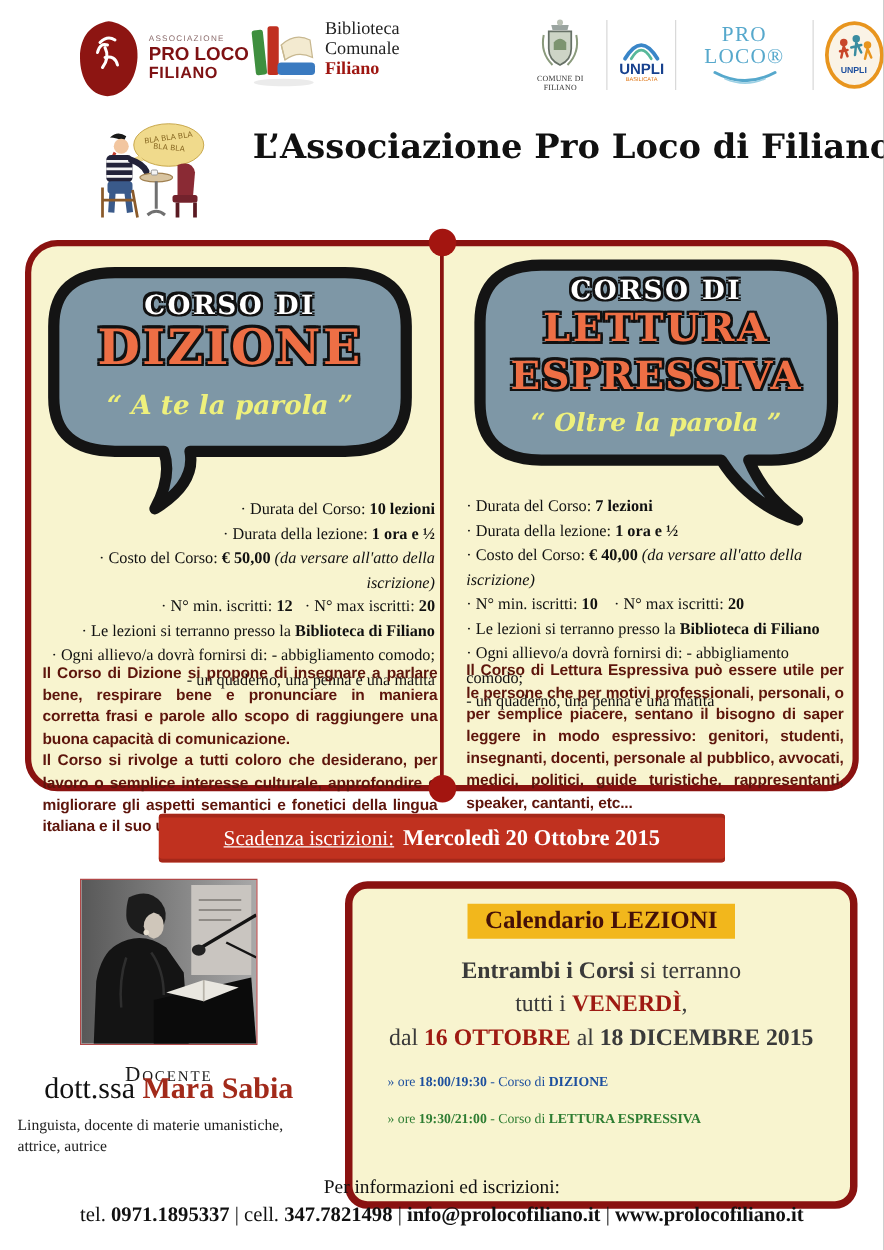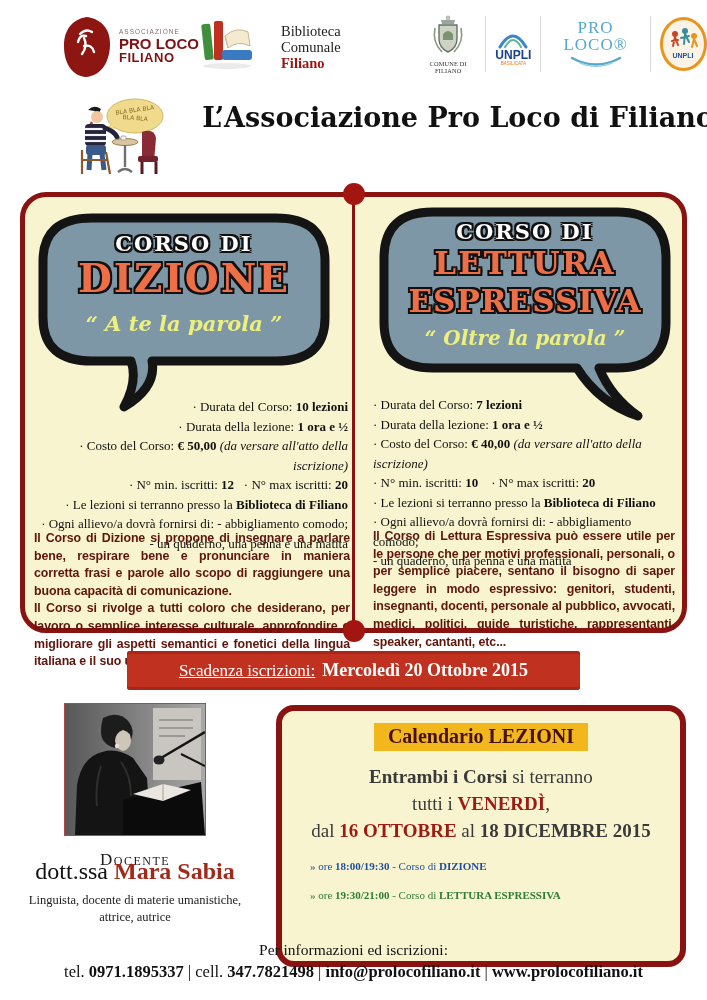--- a/index.html
+++ b/index.html
@@ -9,21 +9,21 @@
   .red{color:#9e1a12}.dark{color:#3a3a3a}
   .rline{display:block}
 
   
   .logos-row{position:absolute;left:0;top:10px;width:707px;height:74px;}
   .logo1{position:absolute;left:62px;top:6px;display:flex;align-items:center;gap:7px;}
   .logo1-txt{line-height:1.05;}
   .logo1-t1{font-family:"Liberation Sans",sans-serif;font-size:6.5px;color:#8a6a6a;letter-spacing:1px;}
   .logo1-t2{font-family:"Liberation Sans",sans-serif;font-size:15px;font-weight:bold;color:#7e1113;}
   .logo1-t3{font-family:"Liberation Sans",sans-serif;font-size:13px;font-weight:bold;color:#7e1113;letter-spacing:.5px;}
-  .logo2{position:absolute;left:198px;top:6px;display:flex;align-items:flex-end;gap:25px;}
+  .logo2{position:absolute;left:198px;top:6px;display:flex;align-items:flex-start;gap:4px;}
   .logo2-txt{line-height:1.1;font-size:14.5px;color:#222;}
   .logo2-t3{color:#9e1510;font-weight:bold;}
   .right-cluster{position:absolute;left:420px;top:4px;display:flex;align-items:center;}
   .vsep{width:1px;height:56px;background:#d9d9d9;margin:0 9px;}
   .crest-cap{font-size:6.3px;color:#333;text-align:center;margin-top:2px;letter-spacing:.2px;}
   .unpli-label{font-family:"Liberation Sans",sans-serif;font-weight:bold;font-size:12px;color:#17418e;text-align:center;line-height:1;}
   .unpli-sub{font-family:"Liberation Sans",sans-serif;font-size:4.5px;color:#e07818;text-align:center;}
   .proloco-blue{font-size:17px;color:#56a8cc;letter-spacing:1px;text-align:center;line-height:1;}
   .emblem{width:48px;height:48px;border-radius:50%;border:3px solid #e8951e;background:#faf3e6;
     display:flex;align-items:center;justify-content:center;}
@@ -67,21 +67,21 @@
     box-shadow:inset 0 3px 0 #a5281a, inset 0 -3px 0 #a5281a;}
   .banner .lbl{font-size:17px;}
   .banner .val{font-size:18px;font-weight:bold;margin-left:7px;}
 
   
   .photo{position:absolute;left:64px;top:703px;width:140px;height:131px;border:1px solid #b04848;}
   .docente{position:absolute;left:24px;top:839px;width:222px;text-align:center;
     font-variant:small-caps;font-size:17px;letter-spacing:1.5px;color:#1a1a1a;margin-top:11px;}
   .tname{position:absolute;left:4px;top:858px;width:262px;text-align:center;font-size:24px;color:#111;}
   .tname .name{font-weight:bold;color:#a22a1a;margin-top:19px;}
-  .tbio{position:absolute;left:14px;top:892px;width:242px;text-align:center;font-size:12.5px;color:#222;line-height:17px;}
+  .tbio{position:absolute;left:14px;top:892px;width:242px;text-align:left;font-size:12.5px;color:#222;line-height:17px;}
 
   
   .calendar{position:absolute;left:276px;top:705px;width:410px;height:262px;background:#f8f4cf;
     border:6px solid #8a1210;border-radius:18px;box-sizing:border-box;text-align:center;}
   .cal-badge{display:inline-block;margin-top:12px;padding:2px 14px 3px;background:#f2b71c;
     font-size:20px;font-weight:bold;color:#441008;}
   .cal-lines{margin-top:12px;font-size:19px;color:#3a3a3a;line-height:27px;}
   .cal-sched{margin-top:8px;text-align:left;padding-left:28px;font-size:11px;line-height:29px;}
   .cal-sched .blue{color:#1d4f9e}.cal-sched .green{color:#2e7d32}
 

